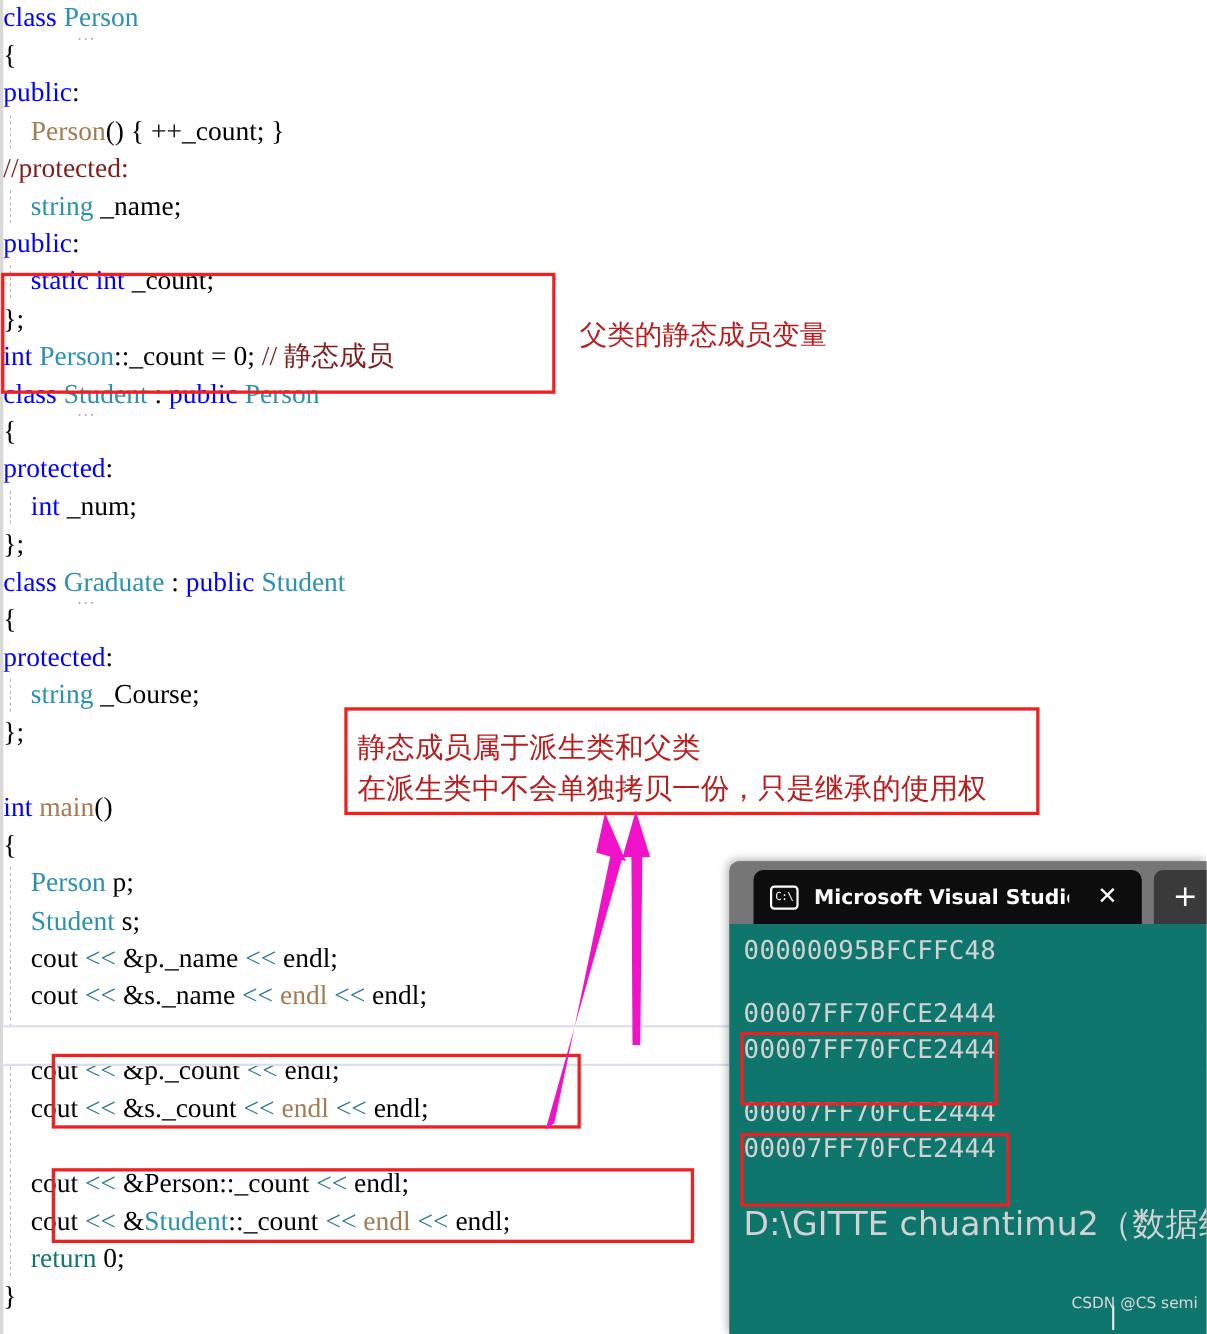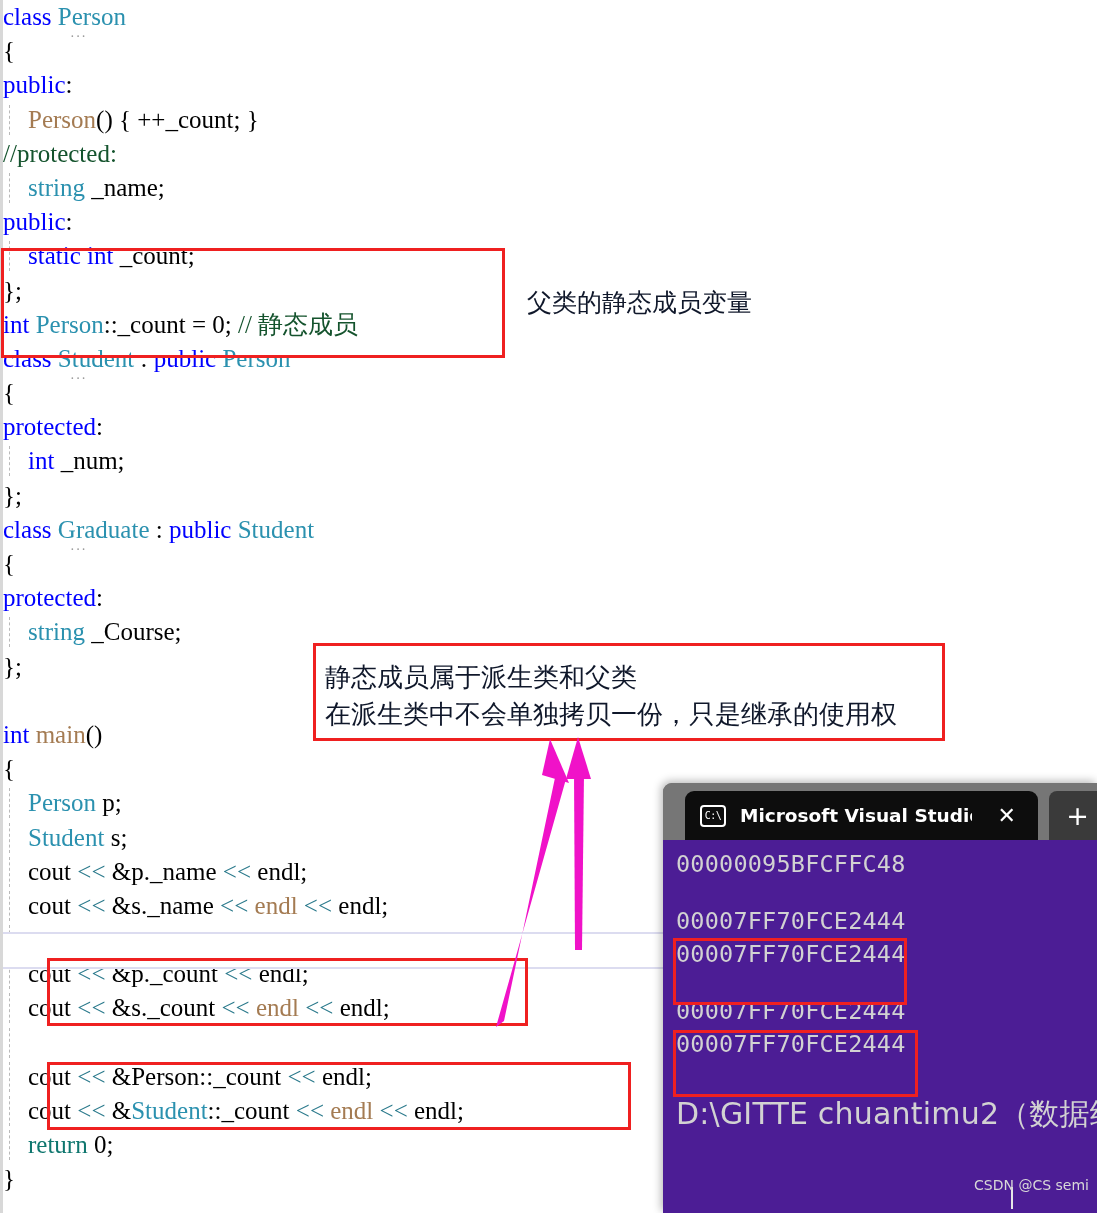--- a/index.html
+++ b/index.html
@@ -51,21 +51,21 @@
     position: absolute;
     left: 9px; top: 2px;
     width: 1px; height: 30px;
     border-left: 1px dashed #b9b9b9;
   }
 
   .kw   { color: #0000ff; }        
   .kwp  { color: #0f766e; }        
   .typ  { color: #2b91af; }        
   .fn   { color: #a47b52; }        
-  .cm   { color: #14532d; }        
+  .cm   { color: #7f1d1d; }        
   .pl   { color: #000000; }        
   .op   { color: #2b7a8c; }
 
   
   .dots {
     color: #9a9a9a;
     font-size: 25px;
     letter-spacing: 1px;
   }
 
@@ -83,22 +83,22 @@
   
   .redbox {
     position: absolute;
     border: 3px solid #ef2020;
     box-sizing: border-box;
     background: transparent;
   }
 
   .redtext {
     position: absolute;
-    color: #0f172a;
-    font-family: Liberation Mono, monospace;
+    color: #b91c1c;
+    font-family: Liberation Sans, sans-serif;
     font-size: 25px;
     line-height: 34px;
     white-space: pre;
   }
   .redtext.boxed {
     font-size: 26px;
     line-height: 37px;
   }
 
   
@@ -180,21 +180,21 @@
     border-top-left-radius: 8px;
     display: flex; align-items: center; justify-content: center;
     font-family: "DejaVu Sans", sans-serif;
     font-size: 27px;
     color: #ffffff;
     line-height: 1;
   }
   .con-body {
     position: relative;
     height: 373px;
-    background: #4c1d95;
+    background: #0f766e;
     padding: 0;
   }
   .con-line {
     font-family: "DejaVu Sans Mono", "Liberation Mono", monospace;
     font-size: 23.5px;
     line-height: 33px;
     color: #d2d2d2;
     white-space: pre;
     padding-left: 13px;
     letter-spacing: 0.2px;

